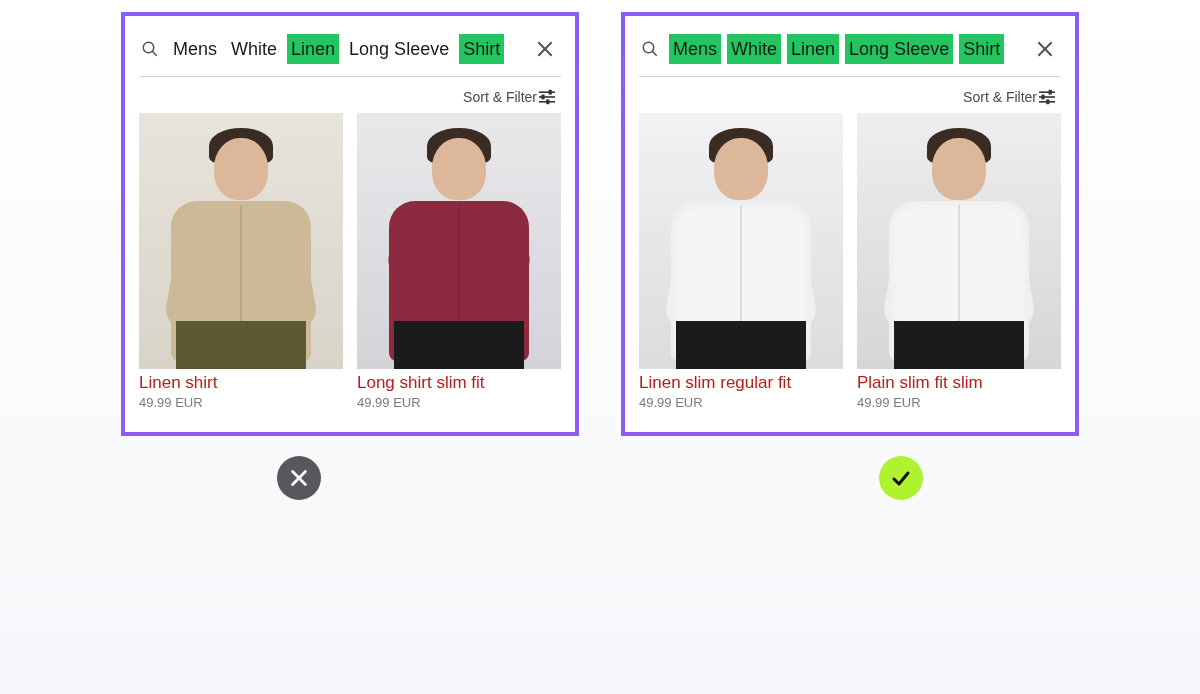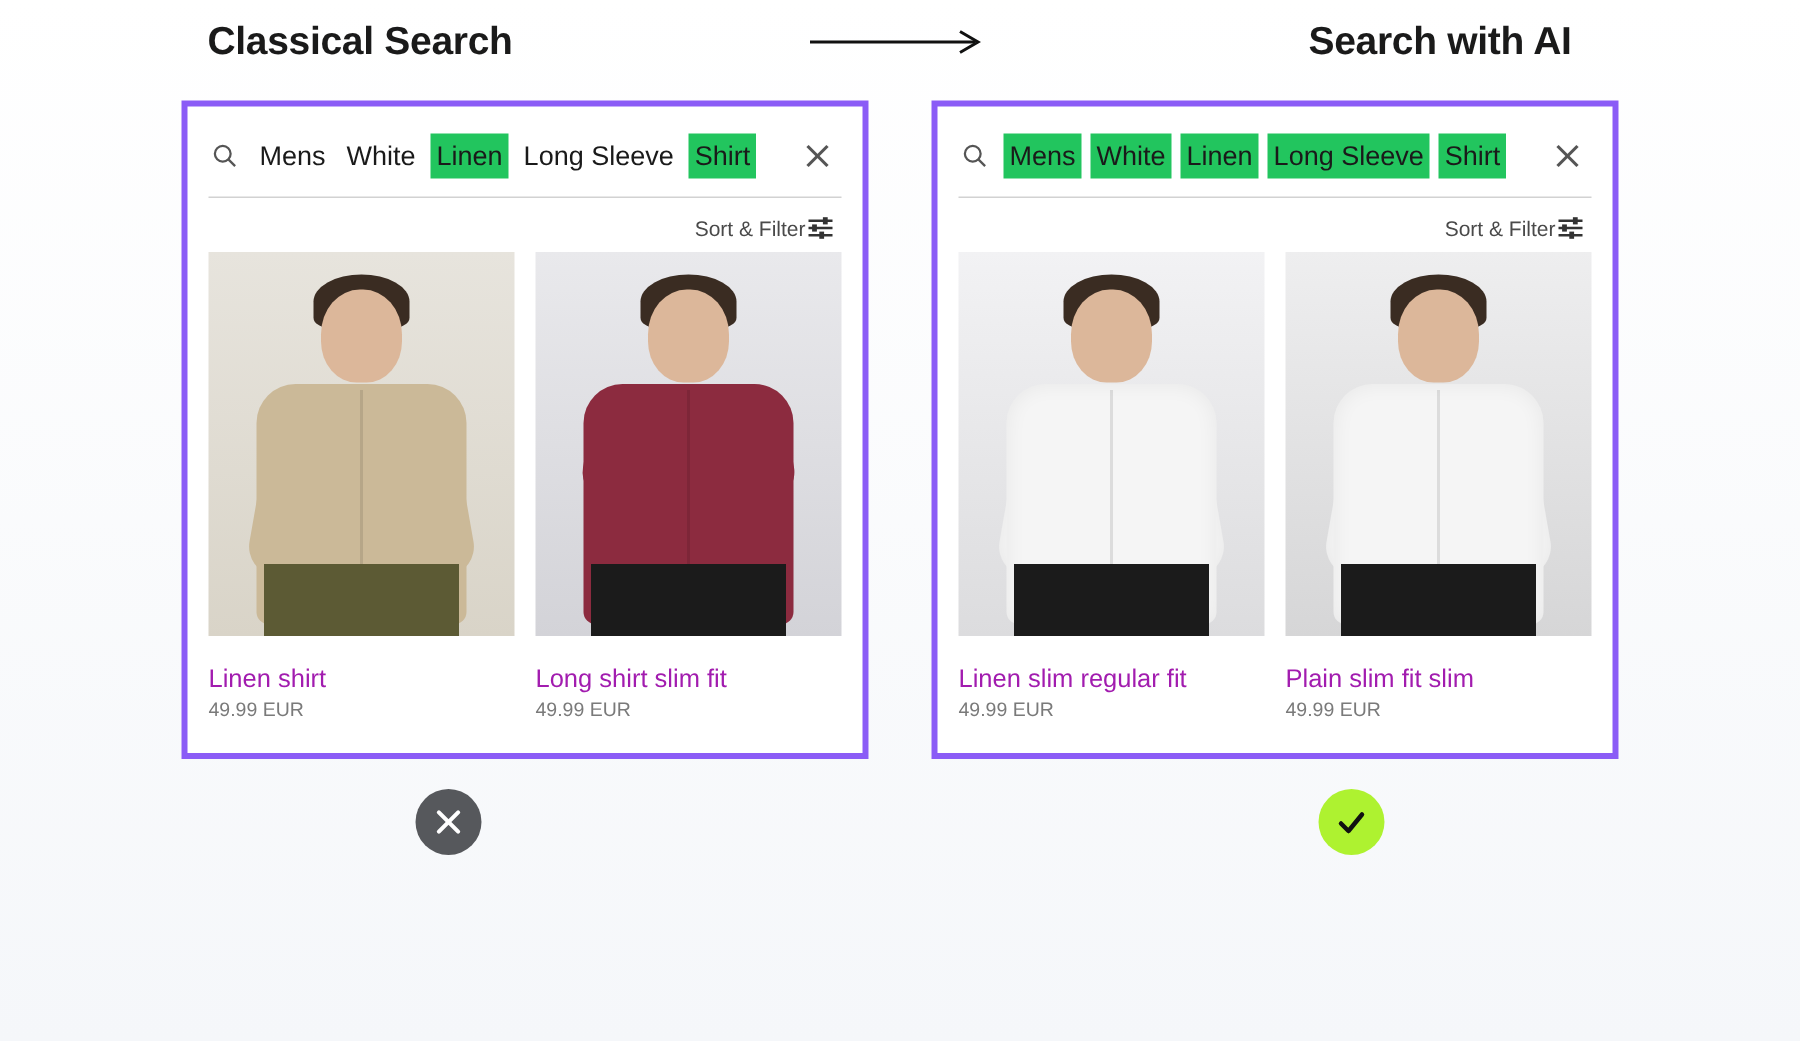--- a/index.html
+++ b/index.html
@@ -167,22 +167,22 @@
   .pants {
     position: absolute;
     bottom: 0; left: 50%; transform: translateX(-50%);
     width: 130px; height: 48px;
     background: #1b1b1b;
   }
   .pants.olive { background: #5c5a34; }
 
   .card-title {
     font-size: 17px;
-    margin-top: 19px;
-    color: #a21caf;
+    margin-top: 4px;
+    color: #b91c1c;
   }
   .card-price {
     font-size: 13px;
     color: #7a7a7a;
     margin-top: 2px;
   }
   .badges {
     display: flex;
     justify-content: center;
     gap: 558px;
@@ -197,30 +197,20 @@
   }
   .badge.fail { background: #56585c; }
   .badge.pass { background: #aef230; }
   .badge svg { display: block; }
 </style>
 </head>
 <body>
 
 <div class="canvas">
 
-  <div class="titles">
-    <div class="title left">Classical Search</div>
-    <div class="arrow-center">
-      <svg width="120" height="18" viewBox="0 0 120 18">
-        <line x1="0" y1="9" x2="110" y2="9" stroke="#111" stroke-width="2"></line>
-        <polyline points="100,2 112,9 100,16" fill="none" stroke="#111" stroke-width="2"></polyline>
-      </svg>
-    </div>
-    <div class="title right">Search with AI</div>
-  </div>
 
   <div class="panels">
 
     <div class="panel">
       <div class="searchbar">
         <span class="search-icon">
           <svg width="18" height="18" viewBox="0 0 24 24">
               <circle cx="10" cy="10" r="7" fill="none" stroke="#555" stroke-width="2"></circle>
               <line x1="15" y1="15" x2="21" y2="21" stroke="#555" stroke-width="2"></line>
             </svg>

